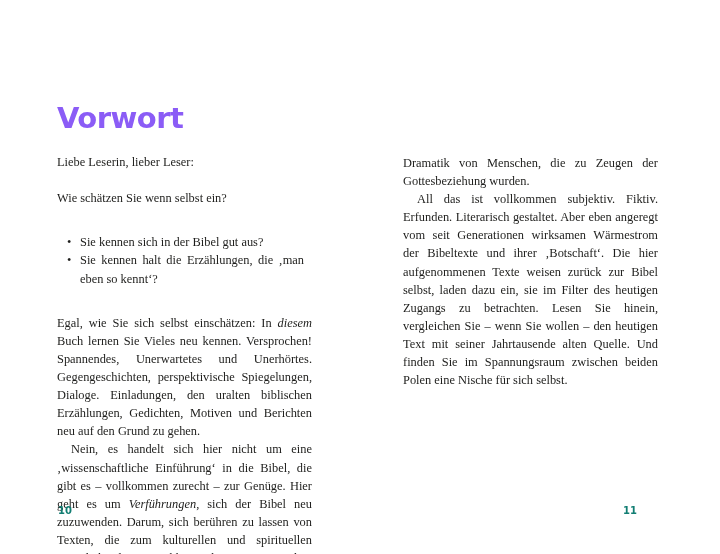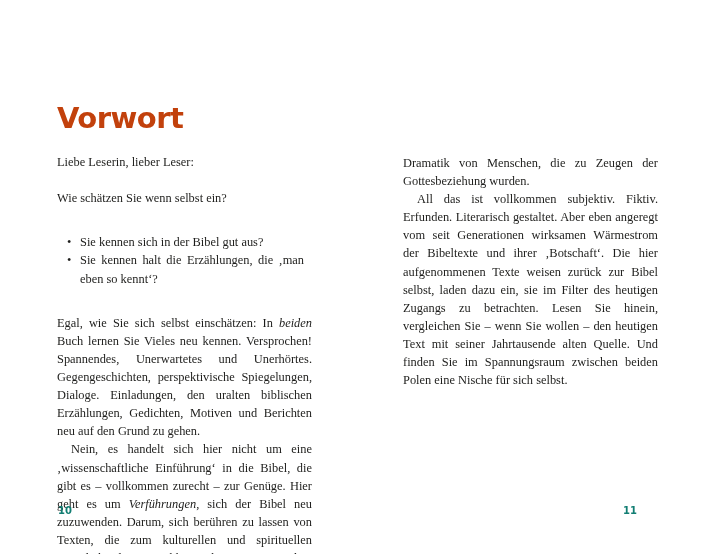--- a/index.html
+++ b/index.html
@@ -1,20 +1,20 @@
 <!DOCTYPE html>
 <html><head>
   <meta charset="utf-8">
   <style>
     html, body { margin: 0; padding: 0; background: #ffffff; }
     body { width: 720px; height: 554px; position: relative; overflow: hidden;
       font-family: "Liberation Serif", "DejaVu Serif", serif; color: #1d1d1b; }
     .heading { position: absolute; left: 57px; top: 101px; margin: 0;
       font-family: "DejaVu Sans", "Liberation Sans", sans-serif; font-weight: bold;
-      font-size: 29px; letter-spacing: -0.5px; color: #c2410c; }
+      font-size: 29px; letter-spacing: -0.5px; color: #8b5cf6; }
     .col { position: absolute; width: 255px; font-size: 12.4px; line-height: 18.1px; text-align: justify; }
     .col p { margin: 0; }
     .left { left: 57px; top: 153px; }
     .right { left: 403px; top: 154px; }
     .gap { height: 18.1px; }
     .indent { text-indent: 14px; }
     ul { margin: 8px; padding: 0; list-style: none; }
     ul li { position: relative; padding-left: 15px; }
     ul li::before { content: "•"; position: absolute; left: 2px; top: 0; }
     em { font-style: italic; }
@@ -31,21 +31,21 @@
 <div class="col left">
   <p>Liebe Leserin, lieber Leser:</p>
   <div class="gap"></div>
   <p>Wie schätzen Sie wenn selbst ein?</p>
   <div class="gap"></div>
   <ul>
     <li>Sie kennen sich in der Bibel gut aus?</li>
     <li>Sie kennen halt die Erzählungen, die ‚man eben so kennt‘?</li>
   </ul>
   <div class="gap"></div>
-  <p><span>Egal, wie Sie sich selbst einschätzen: In </span><em>beiden</em><span> Buch lernen Sie Vieles neu kennen. Versprochen! Spannendes, Unerwartetes und Unerhörtes. Gegengeschichten, perspektivische Spiegelungen, Dialoge. Einladungen, den uralten biblischen Erzählungen, Gedichten, Motiven und Berichten neu auf den Grund zu gehen.</span></p>
+  <p><span>Egal, wie Sie sich selbst einschätzen: In </span><em>diesem</em><span> Buch lernen Sie Vieles neu kennen. Versprochen! Spannendes, Unerwartetes und Unerhörtes. Gegengeschichten, perspektivische Spiegelungen, Dialoge. Einladungen, den uralten biblischen Erzählungen, Gedichten, Motiven und Berichten neu auf den Grund zu gehen.</span></p>
   <p class="indent"><span>Nein, es handelt sich hier nicht um eine ‚wissenschaftliche Einführung‘ in die Bibel, die gibt es – vollkommen zurecht – zur Genüge. Hier geht es um </span><em>Verführungen</em><span>, sich der Bibel neu zuzuwenden. Darum, sich berühren zu lassen von Texten, die zum kulturellen und spirituellen Grunderbe der Menschheit gehören. Darum, dem Anspruch dieser Texte nachzuspüren, einen Zugang zum unendlichen Geheimnis Gottes zu erschließen. Sich einzufühlen in die</span></p>
 </div>
 
 <div class="col right">
   <p>Dramatik von Menschen, die zu Zeugen der Gottesbeziehung wurden.</p>
   <p class="indent">All das ist vollkommen subjektiv. Fiktiv. Erfunden. Literarisch gestaltet. Aber eben angeregt vom seit Generationen wirksamen Wärmestrom der Bibeltexte und ihrer ‚Botschaft‘. Die hier aufgenommenen Texte weisen zurück zur Bibel selbst, laden dazu ein, sie im Filter des heutigen Zugangs zu betrachten. Lesen Sie hinein, vergleichen Sie – wenn Sie wollen – den heutigen Text mit seiner Jahrtausende alten Quelle. Und finden Sie im Spannungsraum zwischen beiden Polen eine Nische für sich selbst.</p>
 </div>
 
 <div class="pageno pn-left">10</div>
 <div class="pageno pn-right">11</div>

